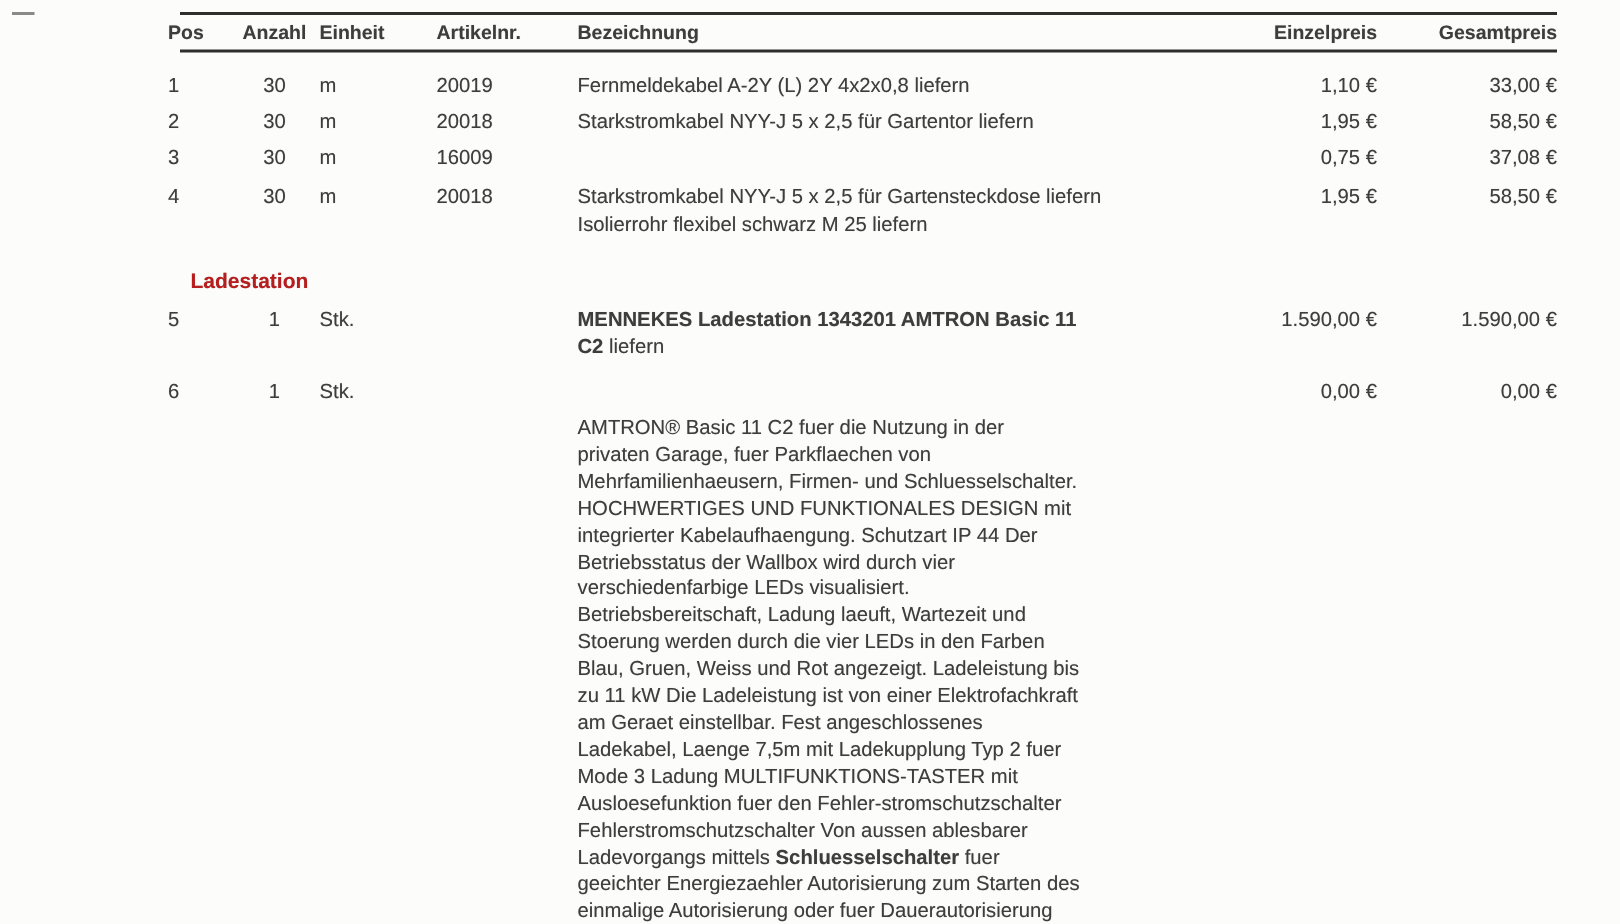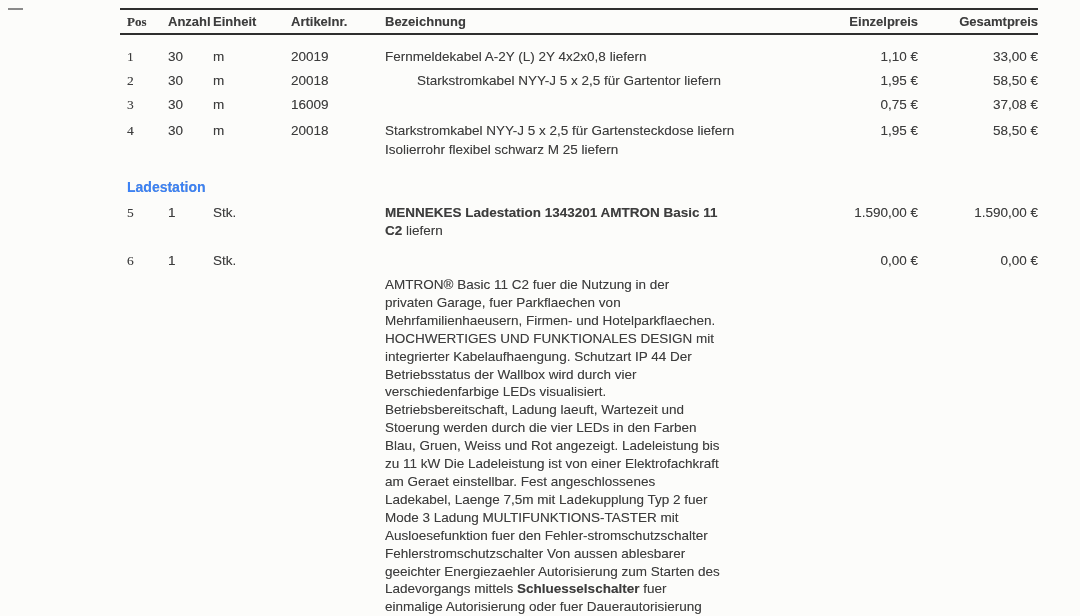--- a/index.html
+++ b/index.html
@@ -29,34 +29,34 @@
   }
   .rule-top { top: 8px; }
   .rule-header-bottom { top: 33px; }
   .cell {
     position: absolute;
     font-size: 13.5px;
     line-height: 17px;
     white-space: nowrap;
   }
   .hdr { font-weight: bold; font-size: 13px; top: 13px; }
-  .c-pos        { left: 127px; width: 30px; font-family: Liberation Serif, serif; }
-  .c-anzahl     { left: 168px; width: 70px; }
+  .c-pos        { left: 112px; width: 30px; }
+  .c-anzahl     { left: 148px; width: 70px; text-align: center; }
   .c-einheit    { left: 213px; width: 58px; }
   .c-artikelnr  { left: 291px; width: 88px; }
   .c-desc       { left: 385px; width: 475px; }
   .c-einzelpreis{ left: 788px; width: 130px; text-align: right; }
   .c-gesamtpreis{ left: 908px; width: 130px; text-align: right; }
   .row { position: absolute; left: 0; top: 0; width: 1080px; }
   .section-heading {
     position: absolute;
     left: 127px; top: 179px;
     font-size: 14px;
     font-weight: bold;
-    color: #3b82f6;
+    color: #b91c1c;
   }
   .desc-line { white-space: nowrap; }
   .desc-line .b { font-weight: bold; }
   
   .cell, .section-heading { text-shadow: 0 0 0.5px rgba(80,80,80,0.45); }
 </style>
 </head>
 <body>
 
 <div class="page">
@@ -90,21 +90,21 @@
         </div>
     <div class="cell c-einzelpreis">1,10 €</div>
     <div class="cell c-gesamtpreis">33,00 €</div>
   </div>
 
   <div class="row" style="top: 72px;">
     <div class="cell c-pos">2</div>
     <div class="cell c-anzahl">30</div>
     <div class="cell c-einheit">m</div>
     <div class="cell c-artikelnr">20018</div>
-    <div class="cell c-desc" style="line-height: 17px; margin-left: 32px;">
+    <div class="cell c-desc" style="line-height: 17px;">
           <div class="desc-line"><span>Starkstromkabel NYY-J 5 x 2,5 für Gartentor liefern</span></div>
         </div>
     <div class="cell c-einzelpreis">1,95 €</div>
     <div class="cell c-gesamtpreis">58,50 €</div>
   </div>
 
   <div class="row" style="top: 96px;">
     <div class="cell c-pos">3</div>
     <div class="cell c-anzahl">30</div>
     <div class="cell c-einheit">m</div>
@@ -142,36 +142,36 @@
   </div>
 
   <div class="row" style="top: 252px;">
     <div class="cell c-pos">6</div>
     <div class="cell c-anzahl">1</div>
     <div class="cell c-einheit">Stk.</div>
     <div class="cell c-artikelnr"></div>
     <div class="cell c-desc" style="line-height: 17.9px; margin-top: 24px;">
           <div class="desc-line"><span> AMTRON® Basic 11 C2 fuer die Nutzung in der</span></div>
           <div class="desc-line"><span>privaten Garage, fuer Parkflaechen von</span></div>
-          <div class="desc-line"><span>Mehrfamilienhaeusern, Firmen- und Hotelparkflaechen.</span></div>
+          <div class="desc-line"><span>Mehrfamilienhaeusern, Firmen- und Schluesselschalter.</span></div>
           <div class="desc-line"><span>HOCHWERTIGES UND FUNKTIONALES DESIGN mit</span></div>
           <div class="desc-line"><span>integrierter Kabelaufhaengung. Schutzart IP 44 Der</span></div>
           <div class="desc-line"><span>Betriebsstatus der Wallbox wird durch vier</span></div>
           <div class="desc-line"><span>verschiedenfarbige LEDs visualisiert.</span></div>
           <div class="desc-line"><span>Betriebsbereitschaft, Ladung laeuft, Wartezeit und</span></div>
           <div class="desc-line"><span>Stoerung werden durch die vier LEDs in den Farben</span></div>
           <div class="desc-line"><span>Blau, Gruen, Weiss und Rot angezeigt. Ladeleistung bis</span></div>
           <div class="desc-line"><span>zu 11 kW Die Ladeleistung ist von einer Elektrofachkraft</span></div>
           <div class="desc-line"><span>am Geraet einstellbar. Fest angeschlossenes</span></div>
           <div class="desc-line"><span>Ladekabel, Laenge 7,5m mit Ladekupplung Typ 2 fuer</span></div>
           <div class="desc-line"><span>Mode 3 Ladung MULTIFUNKTIONS-TASTER mit</span></div>
           <div class="desc-line"><span>Ausloesefunktion fuer den Fehler-stromschutzschalter</span></div>
           <div class="desc-line"><span>Fehlerstromschutzschalter Von aussen ablesbarer</span></div>
+          <div class="desc-line"><span>Ladevorgangs mittels </span><span class="b">Schluesselschalter</span><span> fuer</span></div>
           <div class="desc-line"><span>geeichter Energiezaehler Autorisierung zum Starten des</span></div>
-          <div class="desc-line"><span>Ladevorgangs mittels </span><span class="b">Schluesselschalter</span><span> fuer</span></div>
           <div class="desc-line"><span>einmalige Autorisierung oder fuer Dauerautorisierung</span></div>
         </div>
     <div class="cell c-einzelpreis">0,00 €</div>
     <div class="cell c-gesamtpreis">0,00 €</div>
   </div>
 </div>
 
 </div>
 
 </body></html>

